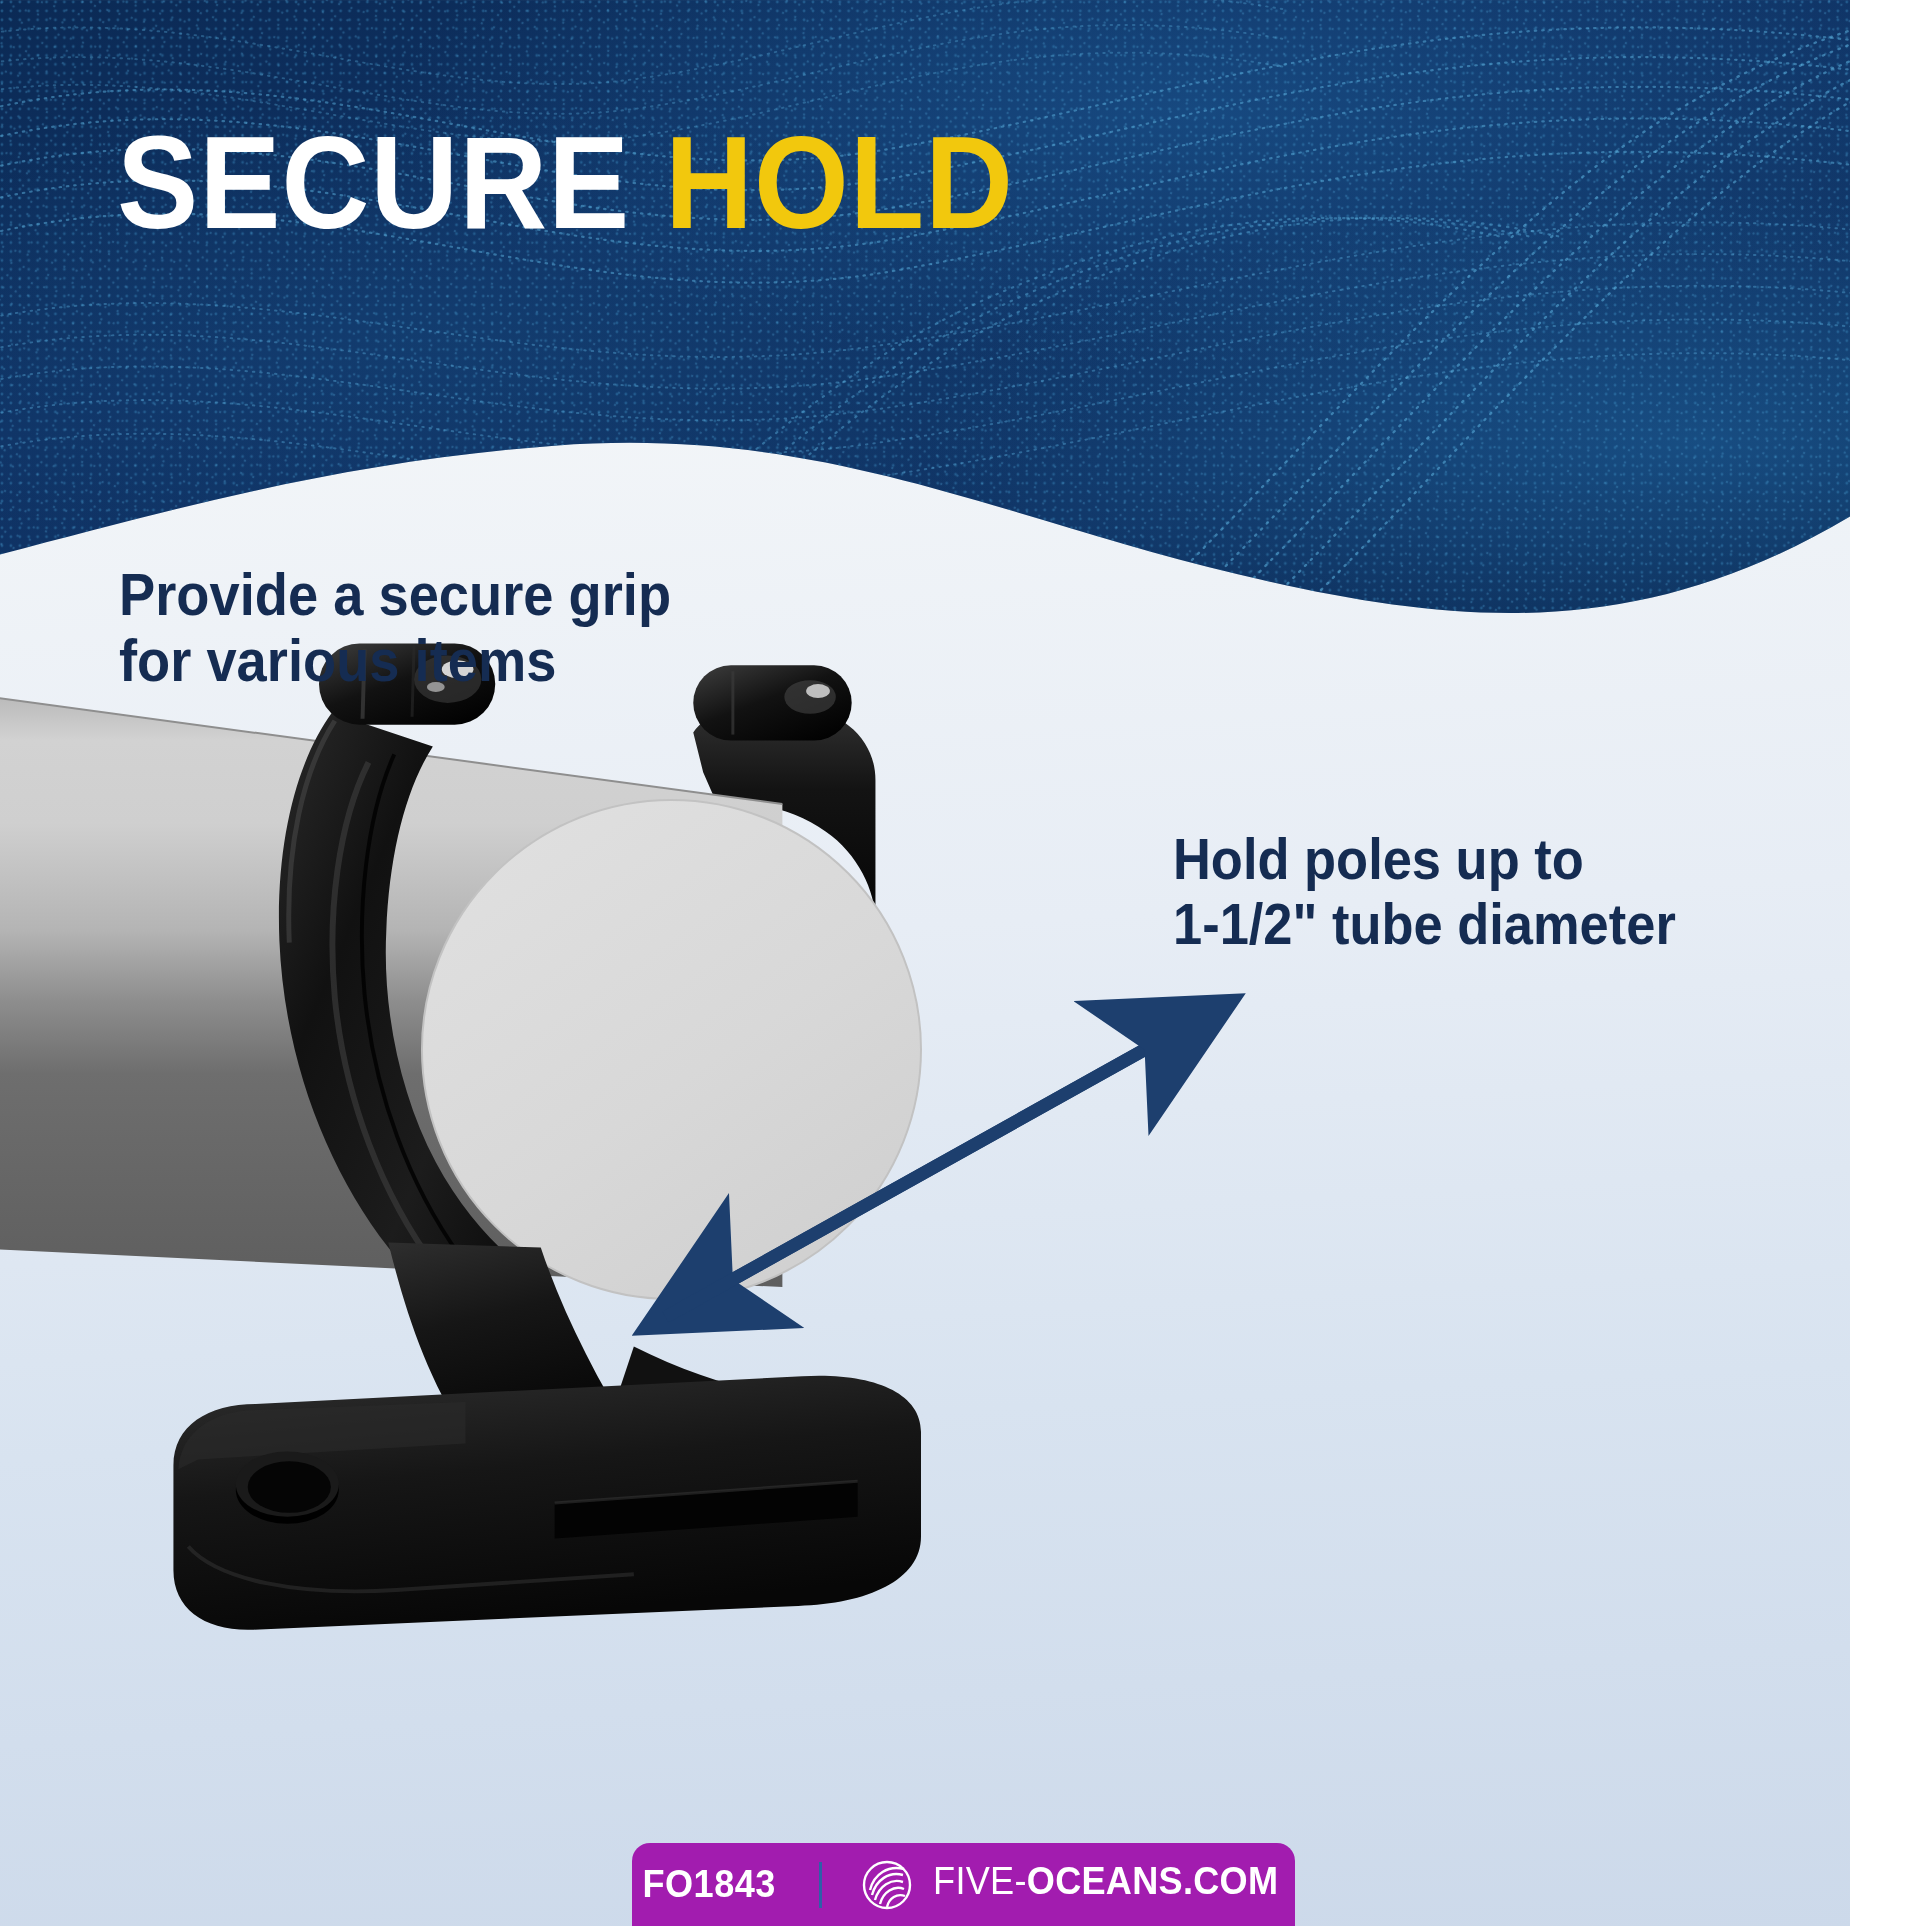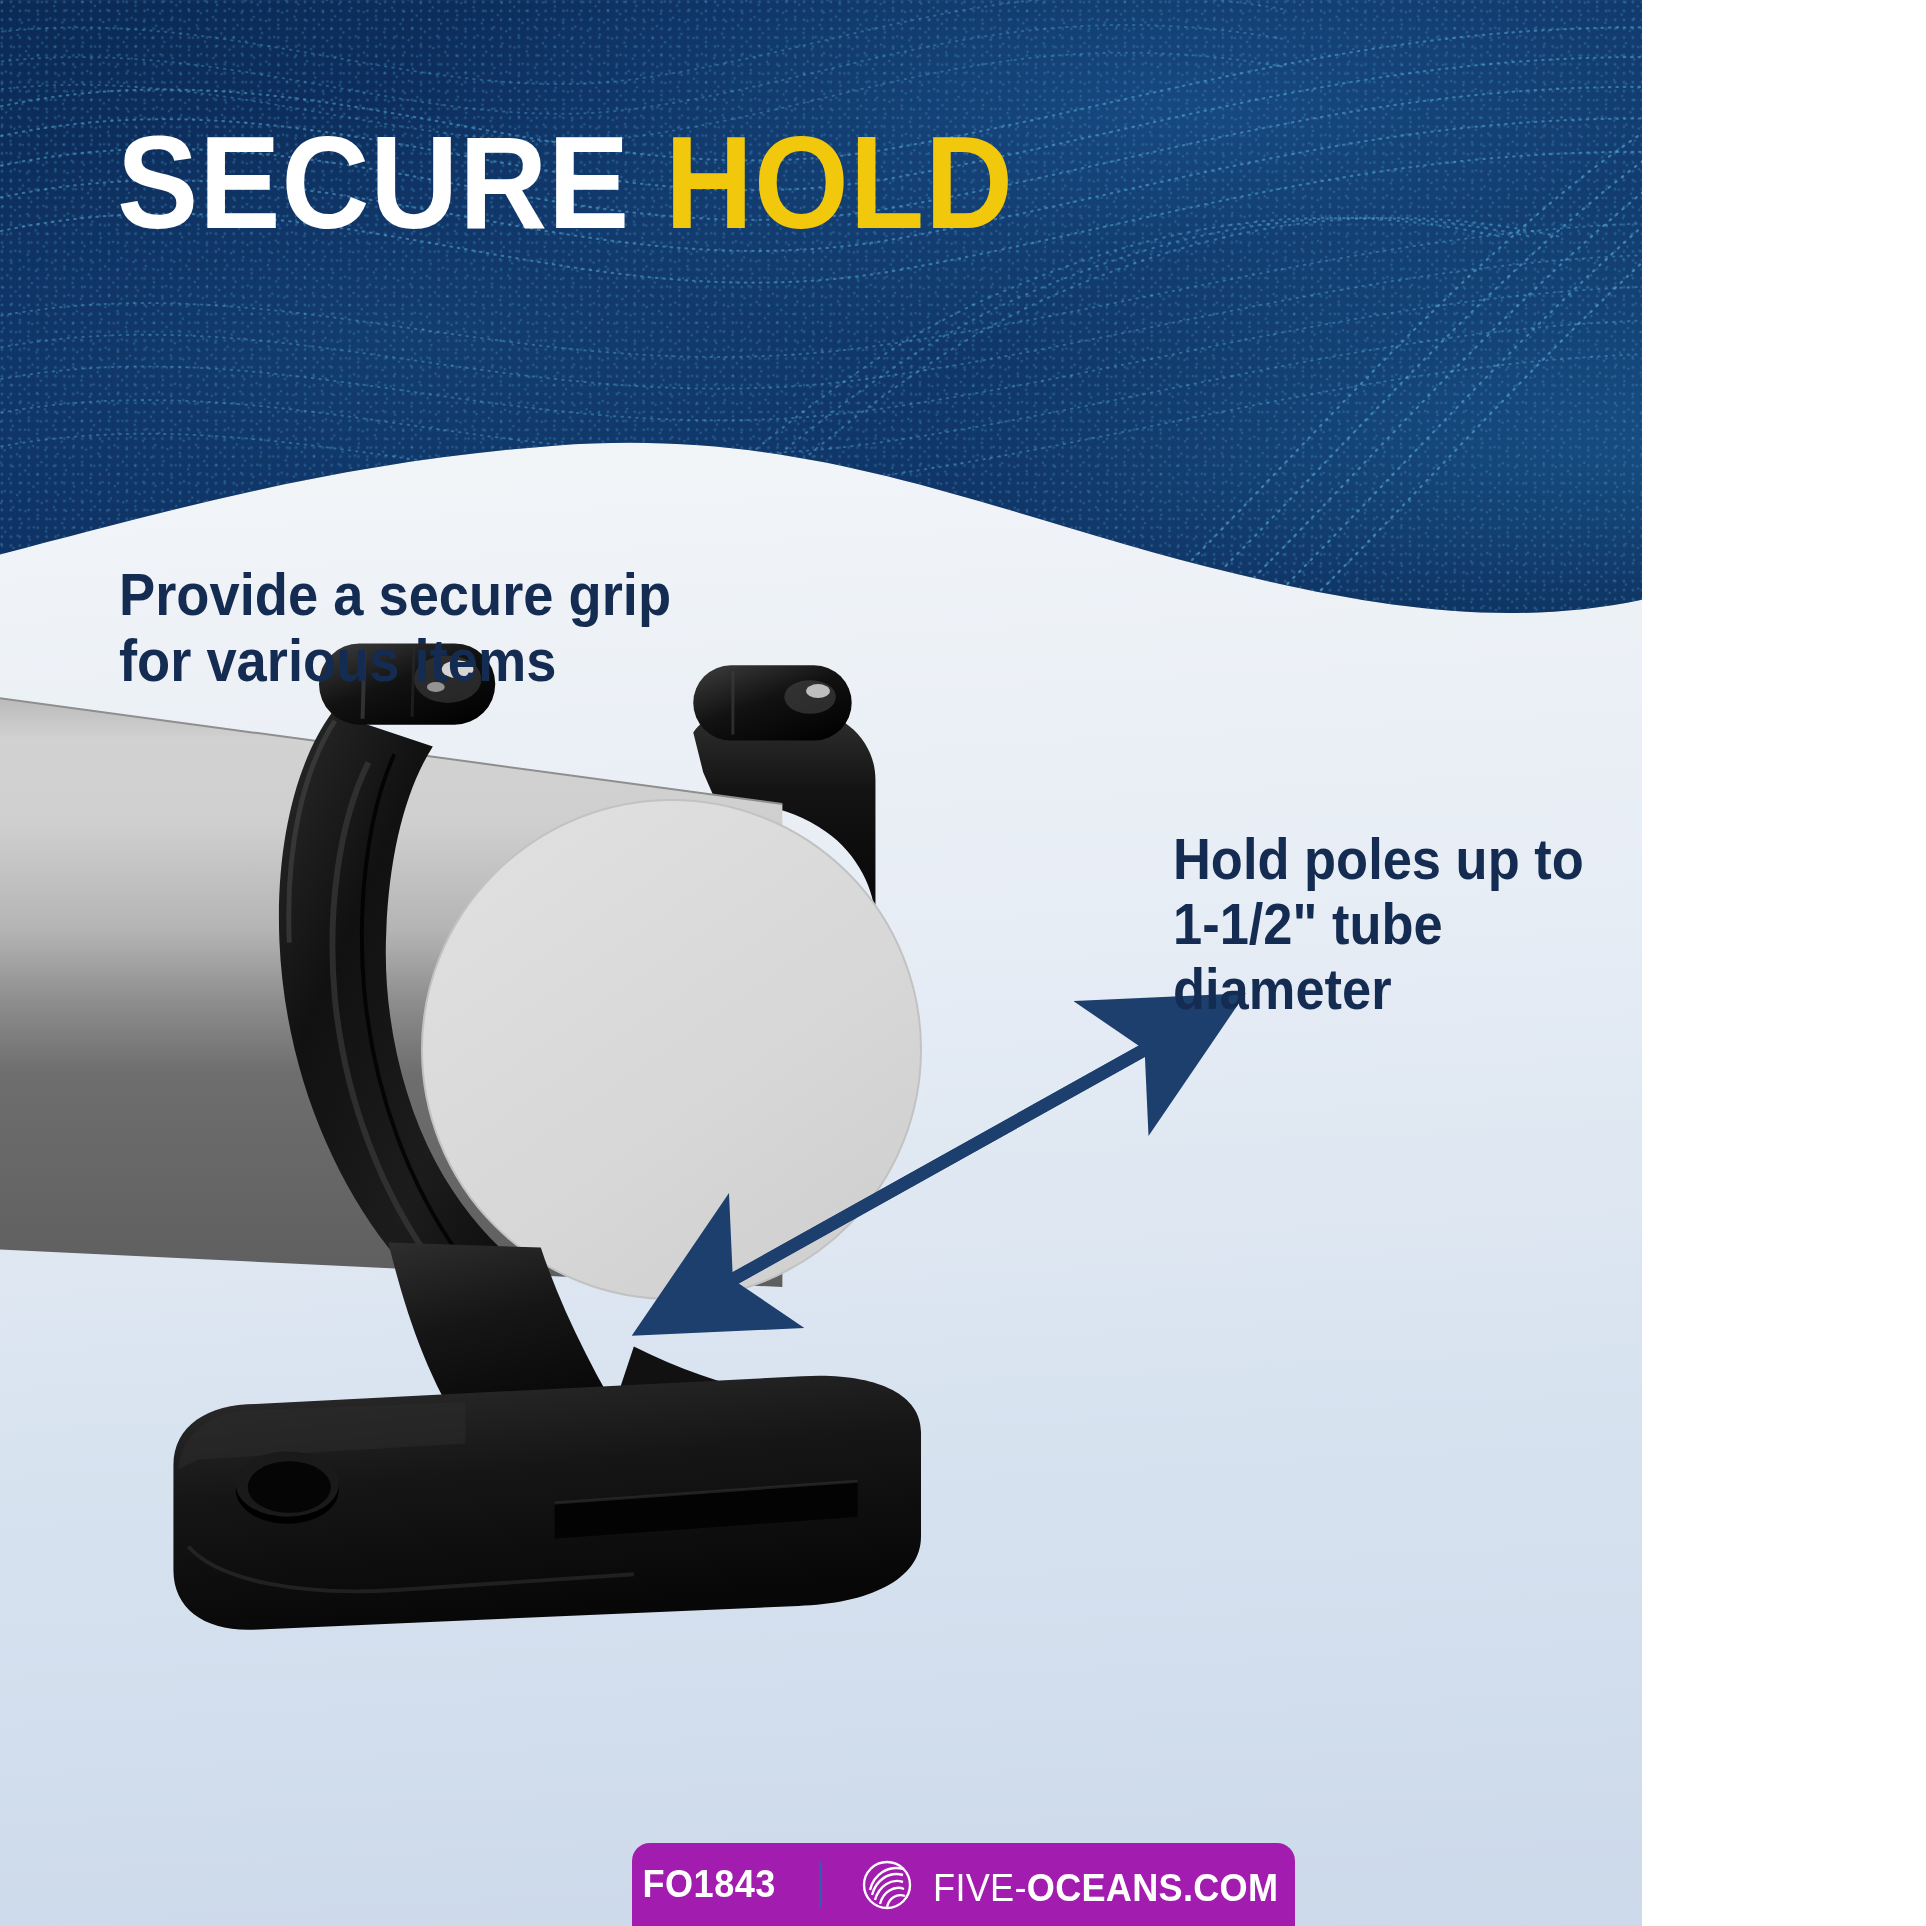--- a/index.html
+++ b/index.html
@@ -2,21 +2,21 @@
 <html><head>
 <meta charset="utf-8">
 <style>
   html, body {
     margin: 0;
     padding: 0;
     background: #ffffff;
   }
   #poster {
     position: relative;
-    width: 1642px;
+    width: 1850px;
     height: 1927px;
     overflow: hidden;
     font-family: "Liberation Sans", sans-serif;
     background: #ffffff;
     text-decoration: underline;
   }
 
   
   .body-bg {
     position: absolute;
@@ -114,21 +114,21 @@
     font-weight: 700;
     letter-spacing: 0.5px;
     transform: scaleX(0.95);
   }
   .divider {
     width: 3px;
     height: 46px;
     background: #2f5fa8;
     margin: 0 40px;
   }
-  .brand-wrap { display:flex; align-items:flex-end; gap:12px; }
+  .brand-wrap { display:flex; align-items:flex-start; gap:12px; }
   .brand {
     color: #ffffff;
     font-size: 38px;
     letter-spacing: 0.3px;
     transform: scaleX(0.95);
     white-space: nowrap;
   }
   .brand .light { font-weight: 300; }
   .brand .bold { font-weight: 700; }
 </style>

